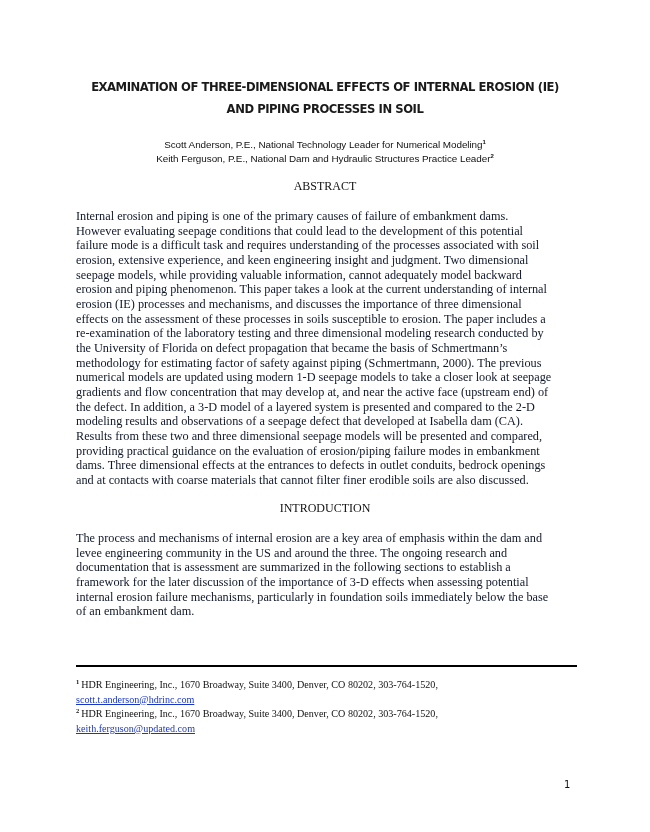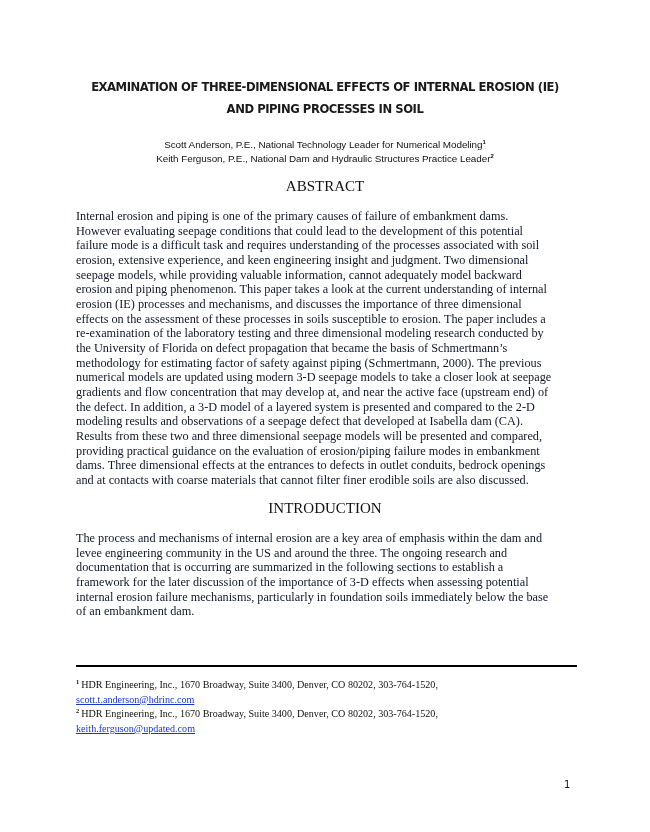--- a/index.html
+++ b/index.html
@@ -53,21 +53,21 @@
       font-weight: bold;
       line-height: 0;
       vertical-align: 4px;
     }
     .section-heading {
       position: absolute;
       left: 60px;
       width: 530px;
       text-align: center;
       font-family: "Liberation Serif", serif;
-      font-size: 15px;
+      font-size: 12px;
       line-height: 16px;
       color: #111;
     }
     .section-heading.abstract { top: 174px; }
     .section-heading.intro { top: 496px; }
 
     .para {
       position: absolute;
       left: 76px;
       width: 530px;
@@ -145,36 +145,36 @@
     <span class="line">However evaluating seepage conditions that could lead to the development of this potential</span>
     <span class="line">failure mode is a difficult task and requires understanding of the processes associated with soil</span>
     <span class="line">erosion, extensive experience, and keen engineering insight and judgment.  Two dimensional</span>
     <span class="line">seepage models, while providing valuable information, cannot adequately model backward</span>
     <span class="line">erosion and piping phenomenon.  This paper takes a look at the current understanding of internal</span>
     <span class="line">erosion (IE) processes and mechanisms, and discusses the importance of three dimensional</span>
     <span class="line">effects on the assessment of these processes in soils susceptible to erosion. The paper includes a</span>
     <span class="line">re-examination of the laboratory testing and three dimensional modeling research conducted by</span>
     <span class="line">the University of Florida on defect propagation that became the basis of Schmertmann’s</span>
     <span class="line">methodology for estimating factor of safety against piping (Schmertmann, 2000). The previous</span>
-    <span class="line">numerical models are updated using modern 3-D seepage models to take a closer look at seepage</span>
+    <span class="line">numerical models are updated using modern 1-D seepage models to take a closer look at seepage</span>
     <span class="line">gradients and flow concentration that may develop at, and near the active face (upstream end) of</span>
     <span class="line">the defect. In addition, a 3-D model of a layered system is presented and compared to the 2-D</span>
     <span class="line">modeling results and observations of a seepage defect that developed at Isabella dam (CA).</span>
     <span class="line">Results from these two and three dimensional seepage models will be presented and compared,</span>
     <span class="line">providing practical guidance on the evaluation of erosion/piping failure modes in embankment</span>
     <span class="line">dams.  Three dimensional effects at the entrances to defects in outlet conduits, bedrock openings</span>
     <span class="line">and at contacts with coarse materials that cannot filter finer erodible soils are also discussed.</span>
   </div>
 
   <div class="section-heading intro">INTRODUCTION</div>
 
   <div class="para intro-body">
     <span class="line">The process and mechanisms of internal erosion are a key area of emphasis within the dam and</span>
     <span class="line">levee engineering community in the US and around the three.  The ongoing research and</span>
-    <span class="line">documentation that is occurring are summarized in the following sections to establish a</span>
+    <span class="line">documentation that is assessment are summarized in the following sections to establish a</span>
     <span class="line">framework for the later discussion of the importance of 3-D effects when assessing potential</span>
     <span class="line">internal erosion failure mechanisms, particularly in foundation soils immediately below the base</span>
     <span class="line">of an embankment dam.</span>
   </div>
 
   <div class="footnote-rule"></div>
 
   <div class="footnotes">
     <span class="fn-line"><sup>1</sup><span>HDR Engineering, Inc., 1670 Broadway, Suite 3400, Denver, CO 80202, 303-764-1520,</span></span>
     <span class="fn-line"><a href="#">scott.t.anderson@hdrinc.com</a></span>

